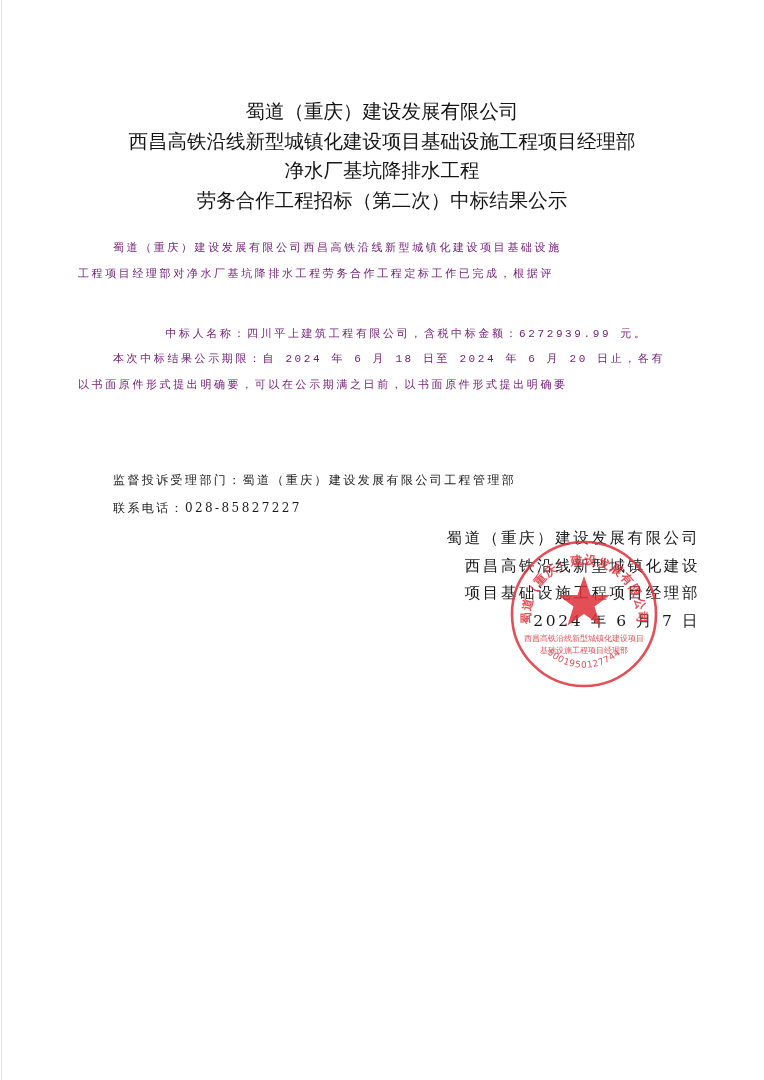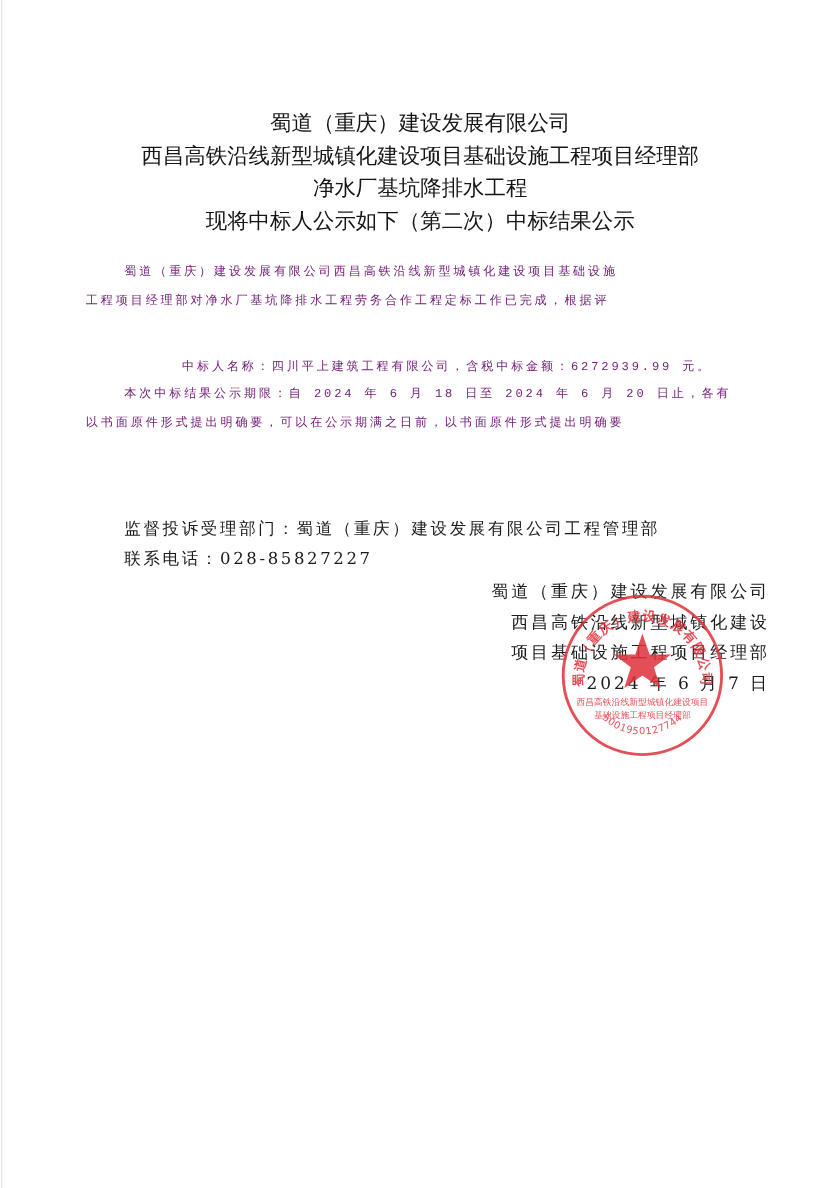--- a/index.html
+++ b/index.html
@@ -17,40 +17,40 @@
   .body-text {
     position: absolute; left: 78px; width: 622px;
     font-family: Liberation Mono, monospace; font-size: 11px;
     color: #701a75; letter-spacing: 2.6px;
   }
   .line { display: block; white-space: nowrap; height: 26px; line-height: 26px; }
   .indent { padding-left: 35px; }
   .p1 { top: 235px; }
   .p2 { top: 321px; text-align: center; }
   .p3 { top: 346px; }
-  .contact { position: absolute; left: 113px; top: 466px; font-family: "DejaVu Serif", "Liberation Serif", serif; font-size: 15px; letter-spacing: 2.4px; color:#1a1a1a; }
+  .contact { position: absolute; left: 113px; top: 466px; font-family: "DejaVu Serif", "Liberation Serif", serif; font-size: 12px; letter-spacing: 2.4px; color:#1a1a1a; }
   .contact .line { height: 28px; line-height: 28px; }
   .signature {
     position: absolute; right: 64px; top: 525px; text-align: right;
     font-family: "DejaVu Serif", "Liberation Serif", serif; font-size: 15.5px; letter-spacing: 2.6px; color: #1a1a1a;
     z-index: 1;
   }
   .signature .line { height: 27.5px; line-height: 27.5px; }
   .seal { position: absolute; left: 508px; top: 538px; width: 152px; height: 152px; z-index: 2; opacity: 0.85; }
 </style>
 </head>
 <body>
 
 <div class="edge-line"></div>
 
 <div class="title-block">
   <span class="title-line">蜀道（重庆）建设发展有限公司</span>
   <span class="title-line">西昌高铁沿线新型城镇化建设项目基础设施工程项目经理部</span>
   <span class="title-line">净水厂基坑降排水工程</span>
-  <span class="title-line">现将中标人公示如下（第二次）中标结果公示</span>
+  <span class="title-line">劳务合作工程招标（第二次）中标结果公示</span>
 </div>
 
 <div class="body-text p1">
   <span class="line indent">蜀道（重庆）建设发展有限公司西昌高铁沿线新型城镇化建设项目基础设施</span>
   <span class="line">工程项目经理部对净水厂基坑降排水工程劳务合作工程定标工作已完成，根据评</span>
 </div>
 
 <div class="body-text p2">
   <span class="line indent">中标人名称：四川平上建筑工程有限公司，含税中标金额：6272939.99 元。</span>
 </div>

